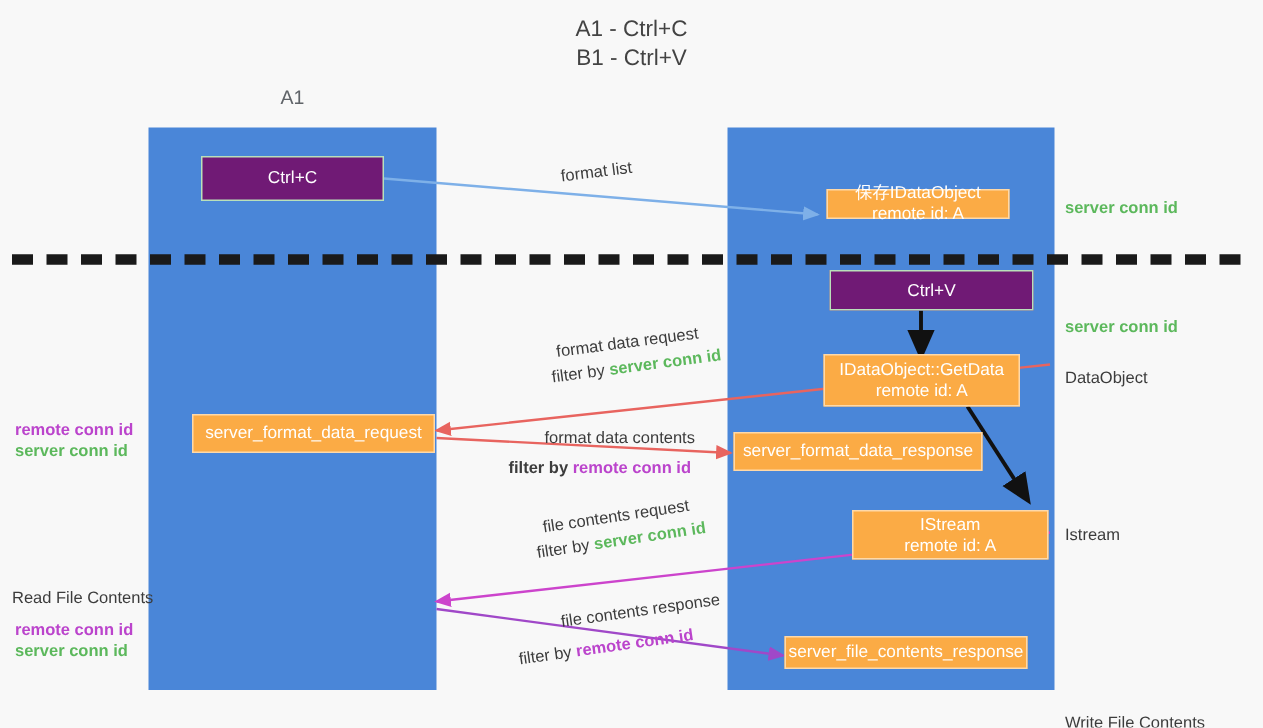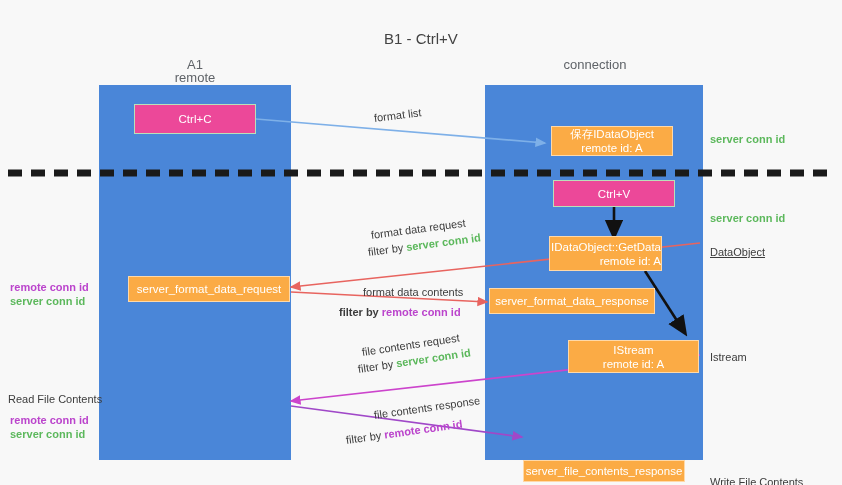--- a/index.html
+++ b/index.html
@@ -58,21 +58,21 @@
     flex-direction: column;
     align-items: center;
     justify-content: center;
     color: #ffffff;
     font-size: 11.5px;
     line-height: 14px;
     text-align: center;
     border: 1px solid rgba(255,255,255,0.65);
   }
   .node.orange { background: #fbab45; border-color: #ffd9a8; }
-  .node.green  { background: #ec4899; border-color: #b9e0ba; }
+  .node.green  { background: #701a75; border-color: #b9e0ba; }
 
   .edge-label {
     position: absolute;
     font-size: 11px;
     line-height: 14px;
     color: #3c3c3c;
     white-space: nowrap;
   }
   .side-label {
     position: absolute;
@@ -87,28 +87,27 @@
   .rot-a { transform: rotate(-7.5deg); transform-origin: left center; }
   .rot-b { transform: rotate(-8.5deg); transform-origin: left center; }
   .rot-c { transform: rotate(-7deg); transform-origin: left center; }
   .rot-d { transform: rotate(-8deg); transform-origin: left center; }
 </style>
 </head>
 <body>
 
 <div id="canvas">
 
+  <div class="title title-l1">A1 - Ctrl+C</div>
   <div class="title title-l2">B1 - Ctrl+V</div>
 
   <div class="lane-head" style="left:120px; top:58px; width:150px;">
     <div>A1</div>
-    <div>remote</div>
   </div>
   <div class="lane-head" style="left:520px; top:58px; width:150px;">
-    <div>connection</div>
   </div>
 
   <div class="lane" style="left:99px; top:85px; width:192px; height:375px;"></div>
   <div class="lane" style="left:485px; top:85px; width:218px; height:375px;"></div>
 
   <svg class="svg-layer" viewBox="0 0 842 485">
     <defs>
       <marker id="ah-blue" markerWidth="7" markerHeight="7" refX="6" refY="3" orient="auto">
         <path d="M0,0 L7,3 L0,6 z" fill="#7eb0e8"></path>
       </marker>
@@ -140,49 +139,49 @@
 
     <line x1="700" y1="355" x2="291" y2="401" stroke="#cc44cc" stroke-width="1.6" marker-end="url(#ah-magenta)"></line>
 
     <line x1="291" y1="406" x2="522" y2="437" stroke="#a048c8" stroke-width="1.6" marker-end="url(#ah-purple)"></line>
   </svg>
 
   <div class="node green" style="left:134px; top:104px; width:122px; height:30px;">
     <span>Ctrl+C</span>
   </div>
 
-  <div class="node orange" style="left:551px; top:126px; width:122px; height:30px;">
+  <div class="node orange" style="left:551px; top:126px; width:122px; height:20px;">
     <span>保存IDataObject</span>
     <span>remote id: A</span>
   </div>
 
-  <div class="node green" style="left:553px; top:180px; width:122px; height:27px;">
+  <div class="node green" style="left:553px; top:180px; width:136px; height:27px;">
     <span>Ctrl+V</span>
   </div>
 
-  <div class="node orange" style="left:549px; top:236px; width:113px; height:35px;align-items:flex-end;">
+  <div class="node orange" style="left:549px; top:236px; width:131px; height:35px;">
     <span>IDataObject::GetData</span>
     <span>remote id: A</span>
   </div>
 
   <div class="node orange" style="left:128px; top:276px; width:162px; height:26px;">
     <span>server_format_data_request</span>
   </div>
 
   <div class="node orange" style="left:489px; top:288px; width:166px; height:26px;">
     <span>server_format_data_response</span>
   </div>
 
   <div class="node orange" style="left:568px; top:340px; width:131px; height:33px;">
     <span>IStream</span>
     <span>remote id: A</span>
   </div>
 
 
-  <div class="node orange" style="left:523px; top:424px; width:162px; height:22px;margin-top:36px;">
+  <div class="node orange" style="left:523px; top:424px; width:162px; height:22px;">
     <span>server_file_contents_response</span>
   </div>
 
   <div class="edge-label rot-c" style="left:374px; top:111px;">format list</div>
 
   <div class="edge-label rot-a" style="left:371px; top:228px;">format data request</div>
   <div class="edge-label rot-a" style="left:368px; top:245px;">
     <span class="c-plain">filter by</span>
     <span class="c-server">server conn id</span>
   </div>
@@ -200,21 +199,21 @@
   </div>
 
   <div class="edge-label rot-d" style="left:374px; top:408px;">file contents response</div>
   <div class="edge-label rot-d" style="left:346px; top:433px;">
     <span class="c-plain">filter by</span>
     <span class="c-remote">remote conn id</span>
   </div>
 
   <div class="side-label c-server" style="left:710px; top:132px;">server conn id</div>
   <div class="side-label c-server" style="left:710px; top:211px;">server conn id</div>
-  <div class="side-label c-plain" style="left:710px; top:245px;text-decoration:underline;">DataObject</div>
+  <div class="side-label c-plain" style="left:710px; top:245px;">DataObject</div>
   <div class="side-label c-plain" style="left:710px; top:350px;">Istream</div>
   <div class="side-label c-plain" style="left:710px; top:431px;margin-top:44px;">Write File Contents</div>
 
   <div class="side-label c-remote" style="left:10px; top:280px;">remote conn id</div>
   <div class="side-label c-server" style="left:10px; top:294px;">server conn id</div>
 
   <div class="side-label c-plain" style="left:8px; top:392px;">Read File Contents</div>
   <div class="side-label c-remote" style="left:10px; top:413px;">remote conn id</div>
   <div class="side-label c-server" style="left:10px; top:427px;">server conn id</div>
 

